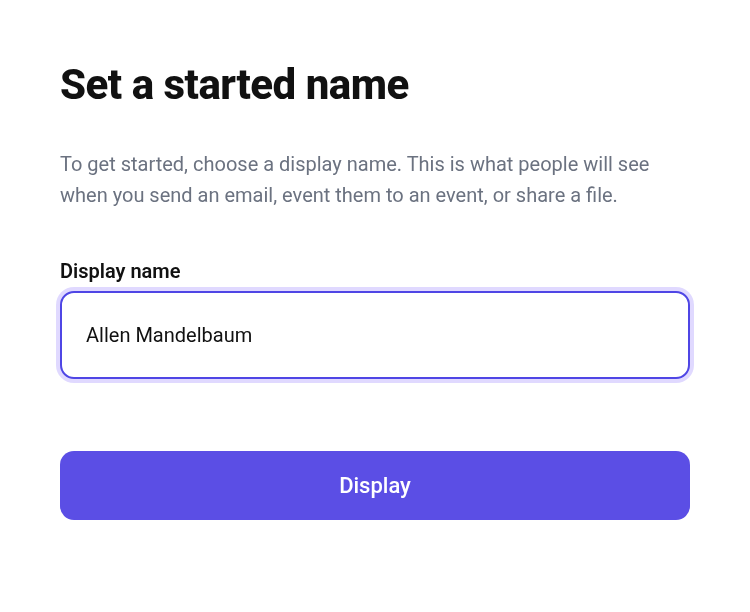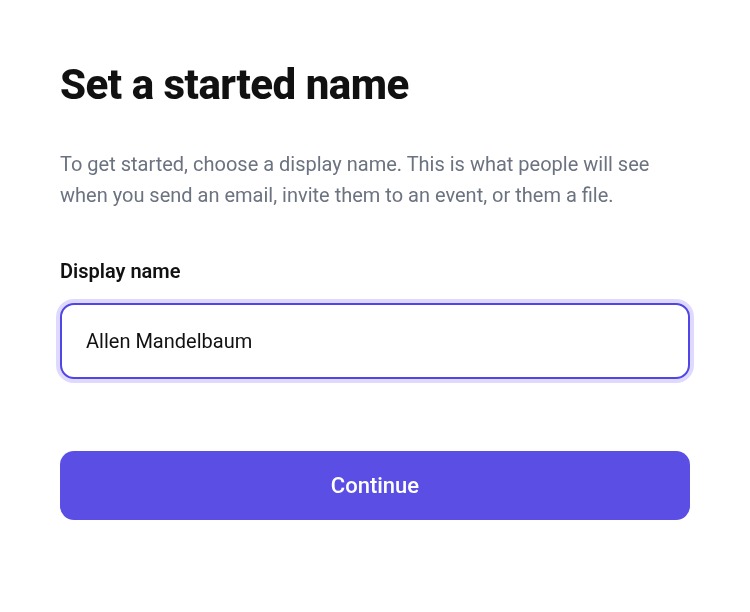--- a/index.html
+++ b/index.html
@@ -24,31 +24,31 @@
     .description {
       font-size: 20px;
       line-height: 1.55;
       color: #6b7280;
       margin-bottom: 48px;
     }
     .field-label {
       font-size: 20px;
       font-weight: 600;
       color: #111111;
-      margin-bottom: 20px;
+      margin-bottom: 8px;
       display: block;
     }
     .input-wrapper {
       position: relative;
     }
     .text-input {
       width: 100%;
       font-size: 20px;
       color: #111111;
-      padding: 24px 24px;
+      padding: 30px 24px;
       border: 2px solid #4f46e5;
       border-radius: 14px;
       outline: none;
       box-shadow: 0 0 0 4px #e0d9ff;
       font-family: inherit;
       background: #ffffff;
     }
     .continue-button {
       width: 100%;
       margin-top: 72px;
@@ -63,24 +63,24 @@
       font-family: inherit;
     }
   </style>
 </head>
 <body>
 
 
 
 <h1 class="title">Set a started name</h1>
 
-<p class="description">To get started, choose a display name. This is what people will see when you send an email, invite them to an event, or them a file.</p>
+<p class="description">To get started, choose a display name. This is what people will see when you send an email, event them to an event, or share a file.</p>
 
 <label class="field-label">Display name</label>
 
 <div class="input-wrapper">
   <input type="text" class="text-input" value="Allen Mandelbaum" style="">
 </div>
 
-<button class="continue-button">Continue</button>
+<button class="continue-button">Display</button>
 
 
 
 
 </body></html>

